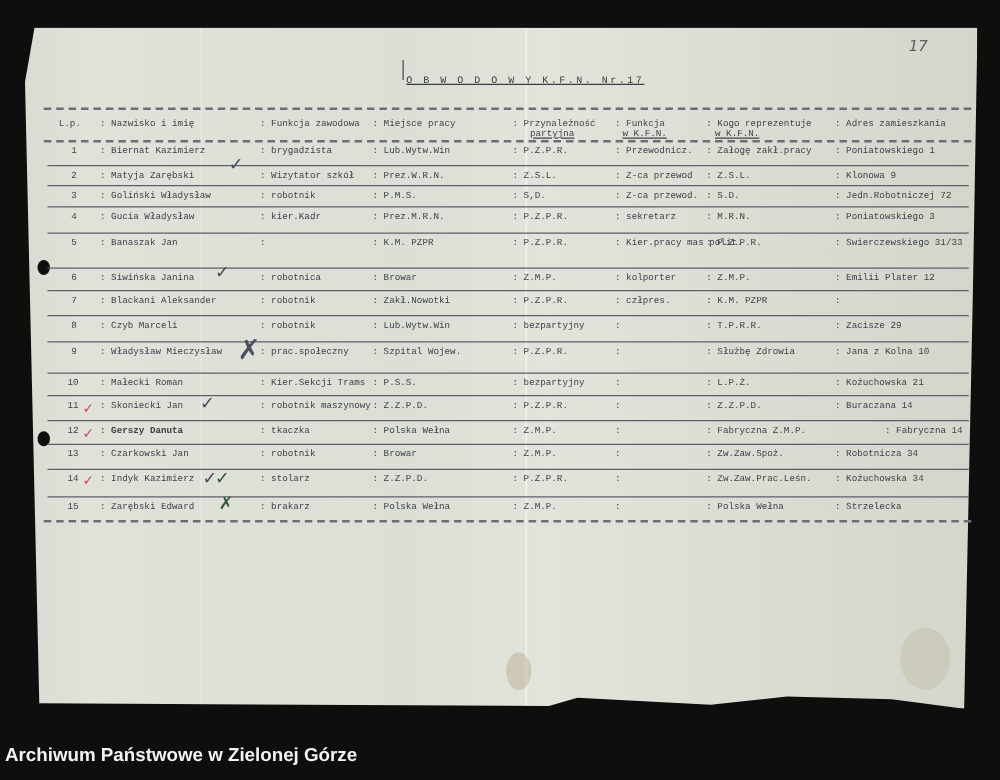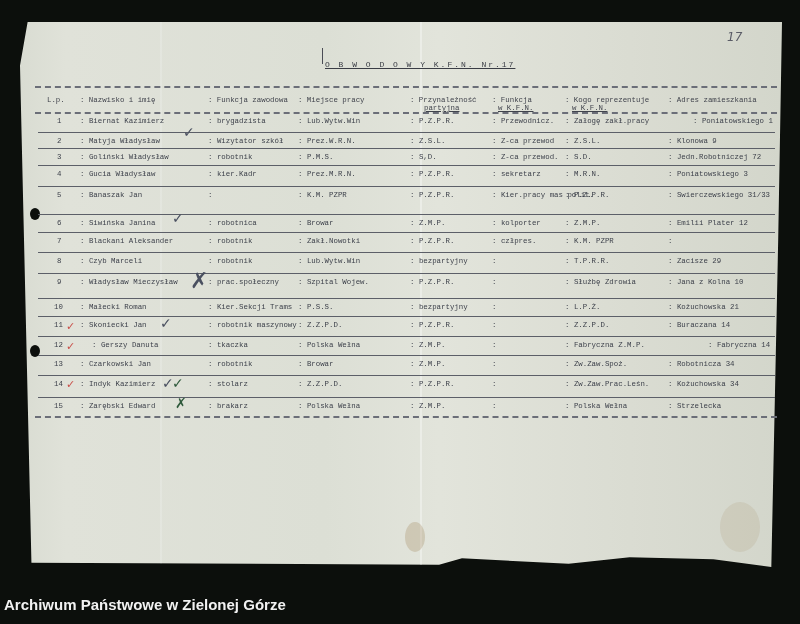--- a/index.html
+++ b/index.html
@@ -51,24 +51,24 @@
 <div class="dashline" style="top:112px;"></div>
 
 <div id="rows">
     <div class="cell" style="left: 57px; top: 117px;"><span>1</span></div>
     <div class="cell" style="left: 80px; top: 117px;"><span class="colon">: </span><span>Biernat Kazimierz</span></div>
     <div class="cell" style="left: 208px; top: 117px;"><span class="colon">: </span><span>brygadzista</span></div>
     <div class="cell" style="left: 298px; top: 117px;"><span class="colon">: </span><span>Lub.Wytw.Win</span></div>
     <div class="cell" style="left: 410px; top: 117px;"><span class="colon">: </span><span>P.Z.P.R.</span></div>
     <div class="cell" style="left: 492px; top: 117px;"><span class="colon">: </span><span>Przewodnicz.</span></div>
     <div class="cell" style="left: 565px; top: 117px;"><span class="colon">: </span><span>Załogę zakł.pracy</span></div>
-    <div class="cell" style="left: 693px; top: 117px;"><span class="colon">: </span><span>Poniatowskiego 1</span></div>
+    <div class="cell" style="left: 668px; top: 117px;"><span class="colon">: </span><span>Poniatowskiego 1</span></div>
     <div class="solidline" style="top: 132px;"></div>
     <div class="cell" style="left: 57px; top: 137px;"><span>2</span></div>
-    <div class="cell" style="left: 80px; top: 137px;"><span class="colon">: </span><span>Matyja Władysław</span></div>
+    <div class="cell" style="left: 80px; top: 137px;"><span class="colon">: </span><span>Matyja Zarębski</span></div>
     <div class="cell" style="left: 208px; top: 137px;"><span class="colon">: </span><span>Wizytator szkół</span></div>
     <div class="cell" style="left: 298px; top: 137px;"><span class="colon">: </span><span>Prez.W.R.N.</span></div>
     <div class="cell" style="left: 410px; top: 137px;"><span class="colon">: </span><span>Z.S.L.</span></div>
     <div class="cell" style="left: 492px; top: 137px;"><span class="colon">: </span><span>Z-ca przewod</span></div>
     <div class="cell" style="left: 565px; top: 137px;"><span class="colon">: </span><span>Z.S.L.</span></div>
     <div class="cell" style="left: 668px; top: 137px;"><span class="colon">: </span><span>Klonowa 9</span></div>
     <div class="solidline" style="top: 148px;"></div>
     <div class="cell" style="left: 57px; top: 153px;"><span>3</span></div>
     <div class="cell" style="left: 80px; top: 153px;"><span class="colon">: </span><span>Goliński Władysław</span></div>
     <div class="cell" style="left: 208px; top: 153px;"><span class="colon">: </span><span>robotnik</span></div>
@@ -144,21 +144,21 @@
     <div class="cell" style="left: 54px; top: 321px;"><span>11</span></div>
     <div class="cell" style="left: 80px; top: 321px;"><span class="colon">: </span><span>Skoniecki Jan</span></div>
     <div class="cell" style="left: 208px; top: 321px;"><span class="colon">: </span><span>robotnik maszynowy</span></div>
     <div class="cell" style="left: 298px; top: 321px;"><span class="colon">: </span><span>Z.Z.P.D.</span></div>
     <div class="cell" style="left: 410px; top: 321px;"><span class="colon">: </span><span>P.Z.P.R.</span></div>
     <div class="cell" style="left: 492px; top: 321px;"><span class="colon">: </span><span></span></div>
     <div class="cell" style="left: 565px; top: 321px;"><span class="colon">: </span><span>Z.Z.P.D.</span></div>
     <div class="cell" style="left: 668px; top: 321px;"><span class="colon">: </span><span>Buraczana 14</span></div>
     <div class="solidline" style="top: 336px;"></div>
     <div class="cell" style="left: 54px; top: 341px;"><span>12</span></div>
-    <div class="cell" style="left: 92px; top: 341px;"><span class="colon">: </span><span>Gerszy Danuta</span></div>
+    <div class="cell" style="left: 80px; top: 341px; font-weight: bold;"><span class="colon">: </span><span>Gerszy Danuta</span></div>
     <div class="cell" style="left: 208px; top: 341px;"><span class="colon">: </span><span>tkaczka</span></div>
     <div class="cell" style="left: 298px; top: 341px;"><span class="colon">: </span><span>Polska Wełna</span></div>
     <div class="cell" style="left: 410px; top: 341px;"><span class="colon">: </span><span>Z.M.P.</span></div>
     <div class="cell" style="left: 492px; top: 341px;"><span class="colon">: </span><span></span></div>
     <div class="cell" style="left: 565px; top: 341px;"><span class="colon">: </span><span>Fabryczna Z.M.P.</span></div>
     <div class="cell" style="left: 708px; top: 341px;"><span class="colon">: </span><span>Fabryczna 14</span></div>
     <div class="solidline" style="top: 355px;"></div>
     <div class="cell" style="left: 54px; top: 360px;"><span>13</span></div>
     <div class="cell" style="left: 80px; top: 360px;"><span class="colon">: </span><span>Czarkowski Jan</span></div>
     <div class="cell" style="left: 208px; top: 360px;"><span class="colon">: </span><span>robotnik</span></div>

